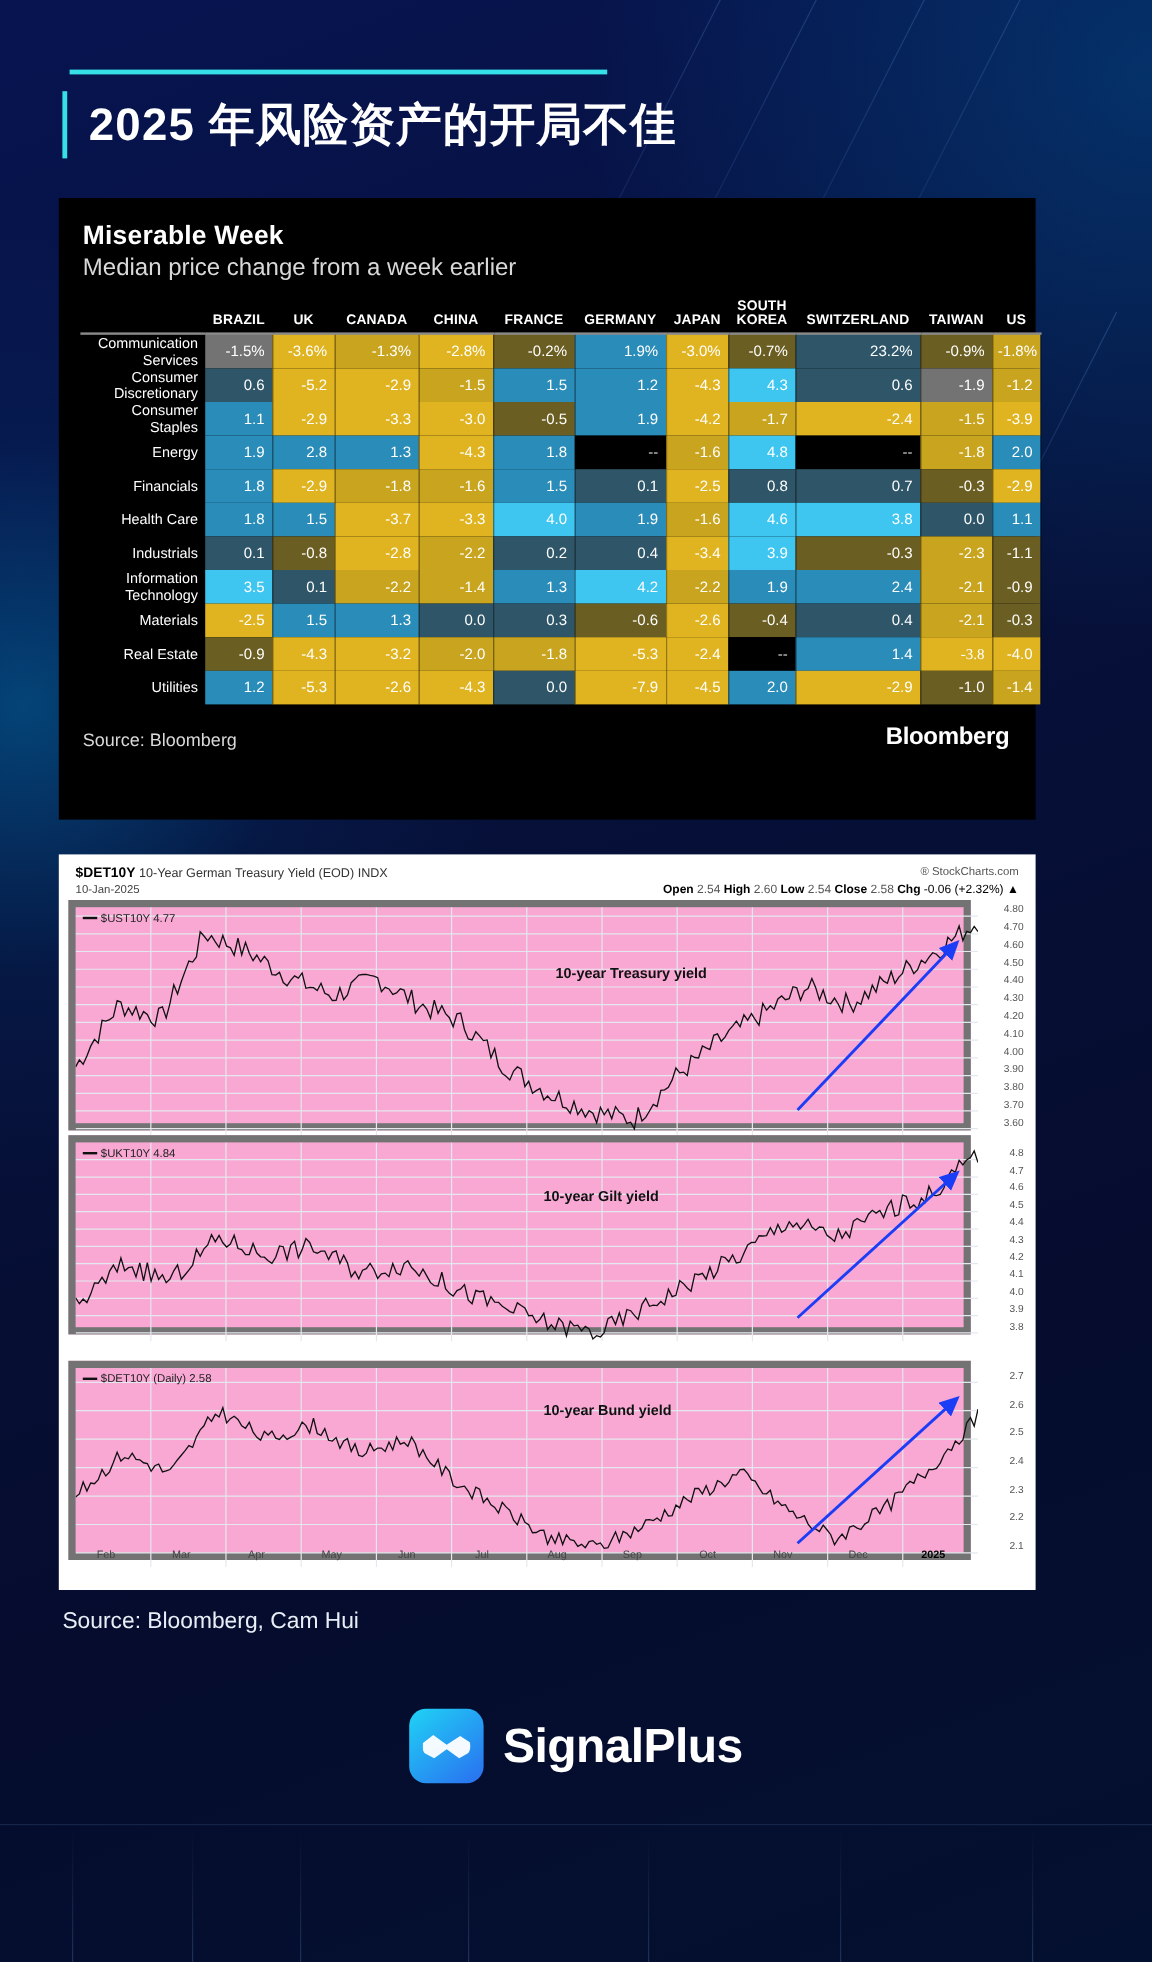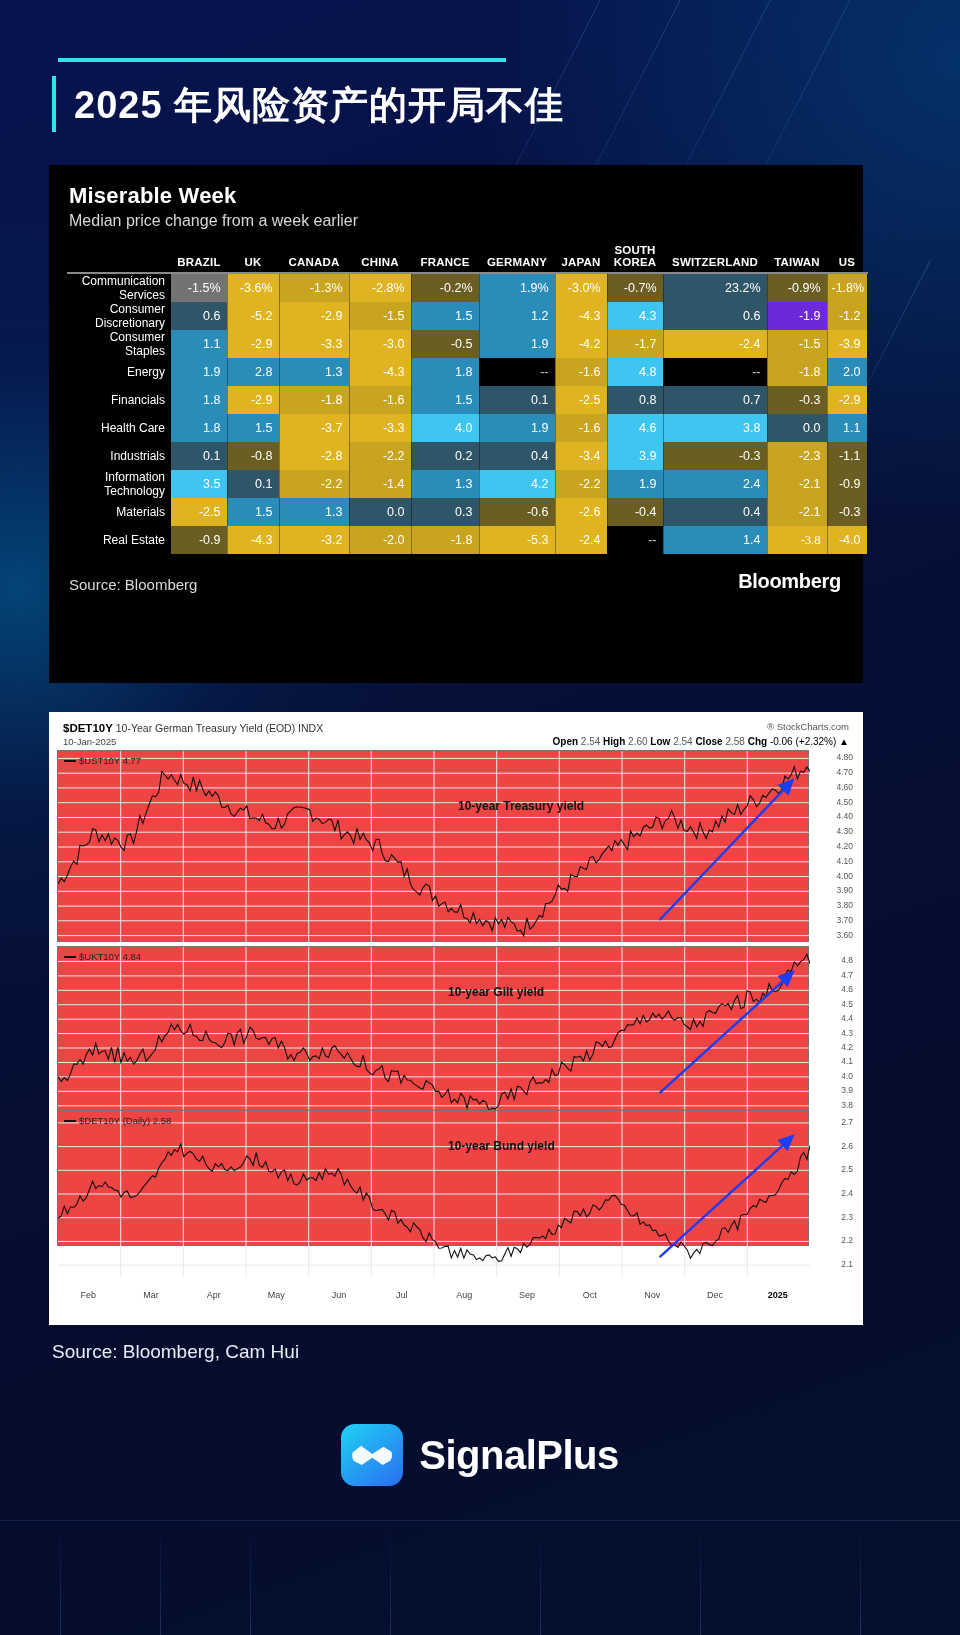--- a/index.html
+++ b/index.html
@@ -40,21 +40,21 @@
     color: #ffffff; font-size: 38px; font-weight: bold; letter-spacing: 1px;
     line-height: 54px; padding-top: 2px;
   }
 
   
   .bb-card {
     position: absolute; left: 49px; top: 165px; width: 814px; height: 518px;
     background: #000000;
   }
   .bb-title { color: #ffffff; font-size: 22px; font-weight: bold; padding: 18px 0 0 20px; letter-spacing: .2px; }
-  .bb-sub { color: #d8d8d8; font-size: 16px; padding: 3px 0 0 20px; font-weight: normal; }
+  .bb-sub { color: #d8d8d8; font-size: 20px; padding: 3px 0 0 20px; font-weight: normal; }
 
   table.bb { border-collapse: collapse; width: 786px; margin: 14px 0 0 18px; table-layout: fixed; }
   table.bb th {
     color: #ffffff; font-size: 11.5px; font-weight: bold; text-align: center;
     vertical-align: bottom; padding: 0 0 4px 0; letter-spacing: .2px;
   }
   table.bb thead tr.hdr th { border-bottom: 2px solid #8a8a8a; }
   table.bb td {
     color: #ffffff; font-size: 12.5px; text-align: right;
     height: 28px; padding: 0 6px 0 4px; border-right: 1px solid rgba(0,0,0,0.35);
@@ -79,21 +79,21 @@
   .sc-hdr-l b { font-size: 11.5px; color: #000; }
   .sc-date { position: absolute; left: 14px; top: 24px; font-size: 9.5px; color: #444; }
   .sc-brand { position: absolute; right: 14px; top: 9px; font-size: 9.5px; color: #555; }
   .sc-ohlc { position: absolute; right: 14px; top: 24px; font-size: 10px; color: #555; }
   .sc-ohlc b { color: #000; }
   .sc-ohlc .up { color: #000; }
 
   .panes { position: absolute; left: 8px; top: 38px; width: 798px; height: 535px; }
   .pane { position: absolute; left: 0; width: 798px; }
   .pane .plot { position: absolute; left: 0; top: 0; width: 752px; height: 100%;
-                border: 1px solid #737373; background: #ef4444; }
+                border: 6px solid #737373; background: #f9a8d4; }
   .pane .yax { position: absolute; right: 0; top: 0; width: 44px; height: 100%; }
   .ytick { position: absolute; right: 2px; font-size: 8.5px; color: #555; transform: translateY(-50%); }
   .pane .plab { position: absolute; left: 6px; top: 4px; font-size: 9.5px; color: #222; }
   .pane .plab .sw { display: inline-block; width: 12px; height: 2px; background: #111;
                     vertical-align: middle; margin-right: 3px; }
   .pane .ptitle { position: absolute; font-size: 12px; font-weight: bold; color: #111; }
   .xaxis { position: absolute; left: 8px; top: 578px; width: 752px; height: 18px; }
   .xtick { position: absolute; font-size: 9px; color: #444; transform: translateX(-50%); }
   .xtick.bold { font-weight: bold; color: #000; }
 
@@ -196,21 +196,21 @@
           <td class="lbl">Consumer Discretionary</td>
           <td style="background: rgb(47, 86, 104); color: rgb(255, 255, 255);">0.6</td>
           <td style="background: rgb(224, 180, 32); color: rgb(255, 255, 255);">-5.2</td>
           <td style="background: rgb(224, 180, 32); color: rgb(255, 255, 255);">-2.9</td>
           <td style="background: rgb(201, 164, 30); color: rgb(255, 255, 255);">-1.5</td>
           <td style="background: rgb(42, 140, 184); color: rgb(255, 255, 255);">1.5</td>
           <td style="background: rgb(42, 140, 184); color: rgb(255, 255, 255);">1.2</td>
           <td style="background: rgb(224, 180, 32); color: rgb(255, 255, 255);">-4.3</td>
           <td style="background: rgb(62, 198, 240); color: rgb(255, 255, 255);">4.3</td>
           <td style="background: rgb(47, 86, 104); color: rgb(255, 255, 255);">0.6</td>
-          <td style="background: #6d28d9; color: rgb(255, 255, 255);">-1.9</td>
+          <td style="background: #737373; color: rgb(255, 255, 255);">-1.9</td>
           <td style="background: rgb(201, 164, 30); color: rgb(255, 255, 255);">-1.2</td>
         </tr>
         <tr>
           <td class="lbl">Consumer Staples</td>
           <td style="background: rgb(42, 140, 184); color: rgb(255, 255, 255);">1.1</td>
           <td style="background: rgb(224, 180, 32); color: rgb(255, 255, 255);">-2.9</td>
           <td style="background: rgb(224, 180, 32); color: rgb(255, 255, 255);">-3.3</td>
           <td style="background: rgb(224, 180, 32); color: rgb(255, 255, 255);">-3.0</td>
           <td style="background: rgb(107, 94, 34); color: rgb(255, 255, 255);">-0.5</td>
           <td style="background: rgb(42, 140, 184); color: rgb(255, 255, 255);">1.9</td>
@@ -310,20 +310,34 @@
           <td style="background: rgb(224, 180, 32); color: rgb(255, 255, 255);">-4.3</td>
           <td style="background: rgb(224, 180, 32); color: rgb(255, 255, 255);">-3.2</td>
           <td style="background: rgb(201, 164, 30); color: rgb(255, 255, 255);">-2.0</td>
           <td style="background: rgb(201, 164, 30); color: rgb(255, 255, 255);">-1.8</td>
           <td style="background: rgb(224, 180, 32); color: rgb(255, 255, 255);">-5.3</td>
           <td style="background: rgb(224, 180, 32); color: rgb(255, 255, 255);">-2.4</td>
           <td class="na" style="background: rgb(0, 0, 0); color: rgb(207, 207, 207);">--</td>
           <td style="background: rgb(42, 140, 184); color: rgb(255, 255, 255);">1.4</td>
           <td style="background: rgb(224, 180, 32); color: rgb(255, 255, 255); font-family: Liberation Serif, serif;">-3.8</td>
           <td style="background: rgb(224, 180, 32); color: rgb(255, 255, 255);">-4.0</td>
+        </tr>
+        <tr>
+          <td class="lbl">Utilities</td>
+          <td style="background: rgb(42, 140, 184); color: rgb(255, 255, 255);">1.2</td>
+          <td style="background: rgb(224, 180, 32); color: rgb(255, 255, 255);">-5.3</td>
+          <td style="background: rgb(224, 180, 32); color: rgb(255, 255, 255);">-2.6</td>
+          <td style="background: rgb(224, 180, 32); color: rgb(255, 255, 255);">-4.3</td>
+          <td style="background: rgb(47, 86, 104); color: rgb(255, 255, 255);">0.0</td>
+          <td style="background: rgb(224, 180, 32); color: rgb(255, 255, 255);">-7.9</td>
+          <td style="background: rgb(224, 180, 32); color: rgb(255, 255, 255);">-4.5</td>
+          <td style="background: rgb(42, 140, 184); color: rgb(255, 255, 255);">2.0</td>
+          <td style="background: rgb(224, 180, 32); color: rgb(255, 255, 255);">-2.9</td>
+          <td style="background: rgb(107, 94, 34); color: rgb(255, 255, 255);">-1.0</td>
+          <td style="background: rgb(201, 164, 30); color: rgb(255, 255, 255);">-1.4</td>
         </tr>
       </tbody>
   </table>
   <div class="bb-foot">
     <div class="bb-src">Source: Bloomberg</div>
     <div class="bb-logo">Bloomberg</div>
   </div>
 </div>
 
 <div class="sc-card">
@@ -444,21 +458,21 @@
           <div class="ytick" style="top: 57.7391px;">4.5</div>
           <div class="ytick" style="top: 72.1739px;">4.4</div>
           <div class="ytick" style="top: 86.6087px;">4.3</div>
           <div class="ytick" style="top: 101.043px;">4.2</div>
           <div class="ytick" style="top: 115.478px;">4.1</div>
           <div class="ytick" style="top: 129.913px;">4.0</div>
           <div class="ytick" style="top: 144.348px;">3.9</div>
           <div class="ytick" style="top: 158.783px;">3.8</div>
         </div>
       </div>
-      <div class="pane" style="top: 360px; height: 136px;">
+      <div class="pane" style="top: 384px; height: 166px;">
         <div class="plot">
           <svg class="series" width="752" height="166">
             <line x1="0" y1="11.9" x2="752" y2="11.9" stroke="#e4e8ee" stroke-width="1"></line>
             <line x1="0" y1="35.6" x2="752" y2="35.6" stroke="#e4e8ee" stroke-width="1"></line>
             <line x1="0" y1="59.3" x2="752" y2="59.3" stroke="#e4e8ee" stroke-width="1"></line>
             <line x1="0" y1="83.0" x2="752" y2="83.0" stroke="#e4e8ee" stroke-width="1"></line>
             <line x1="0" y1="106.7" x2="752" y2="106.7" stroke="#e4e8ee" stroke-width="1"></line>
             <line x1="0" y1="130.4" x2="752" y2="130.4" stroke="#e4e8ee" stroke-width="1"></line>
             <line x1="0" y1="154.1" x2="752" y2="154.1" stroke="#e4e8ee" stroke-width="1"></line>
             <line x1="62.7" y1="0" x2="62.7" y2="166" stroke="#e4e8ee" stroke-width="1"></line>

